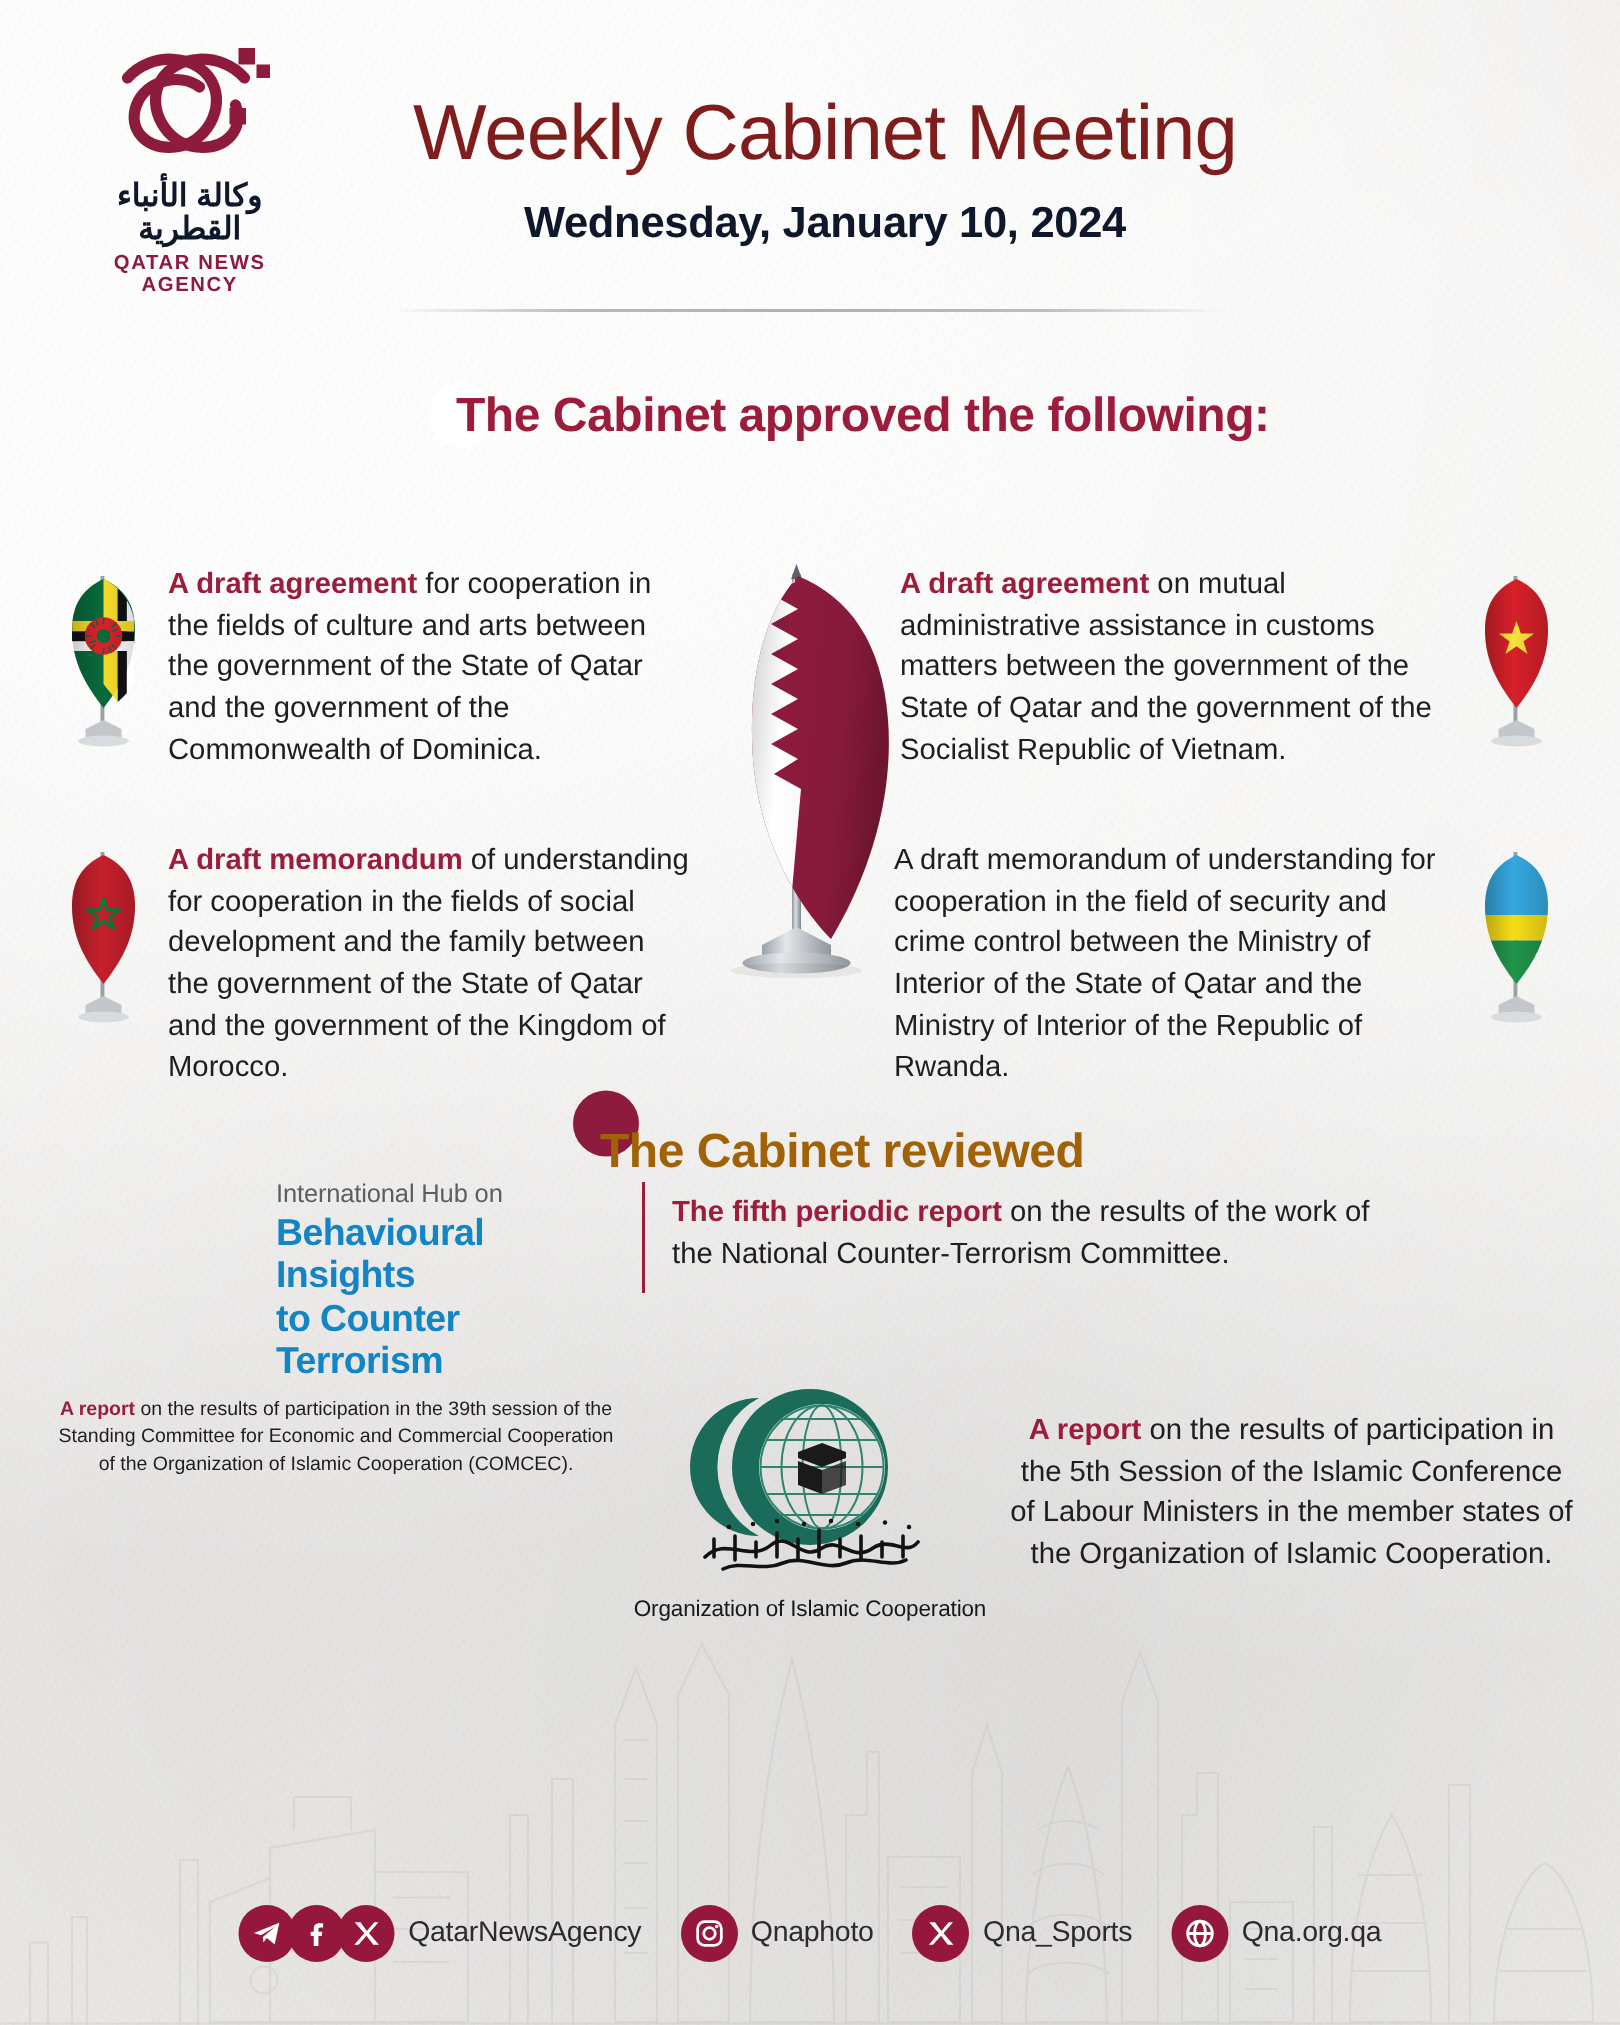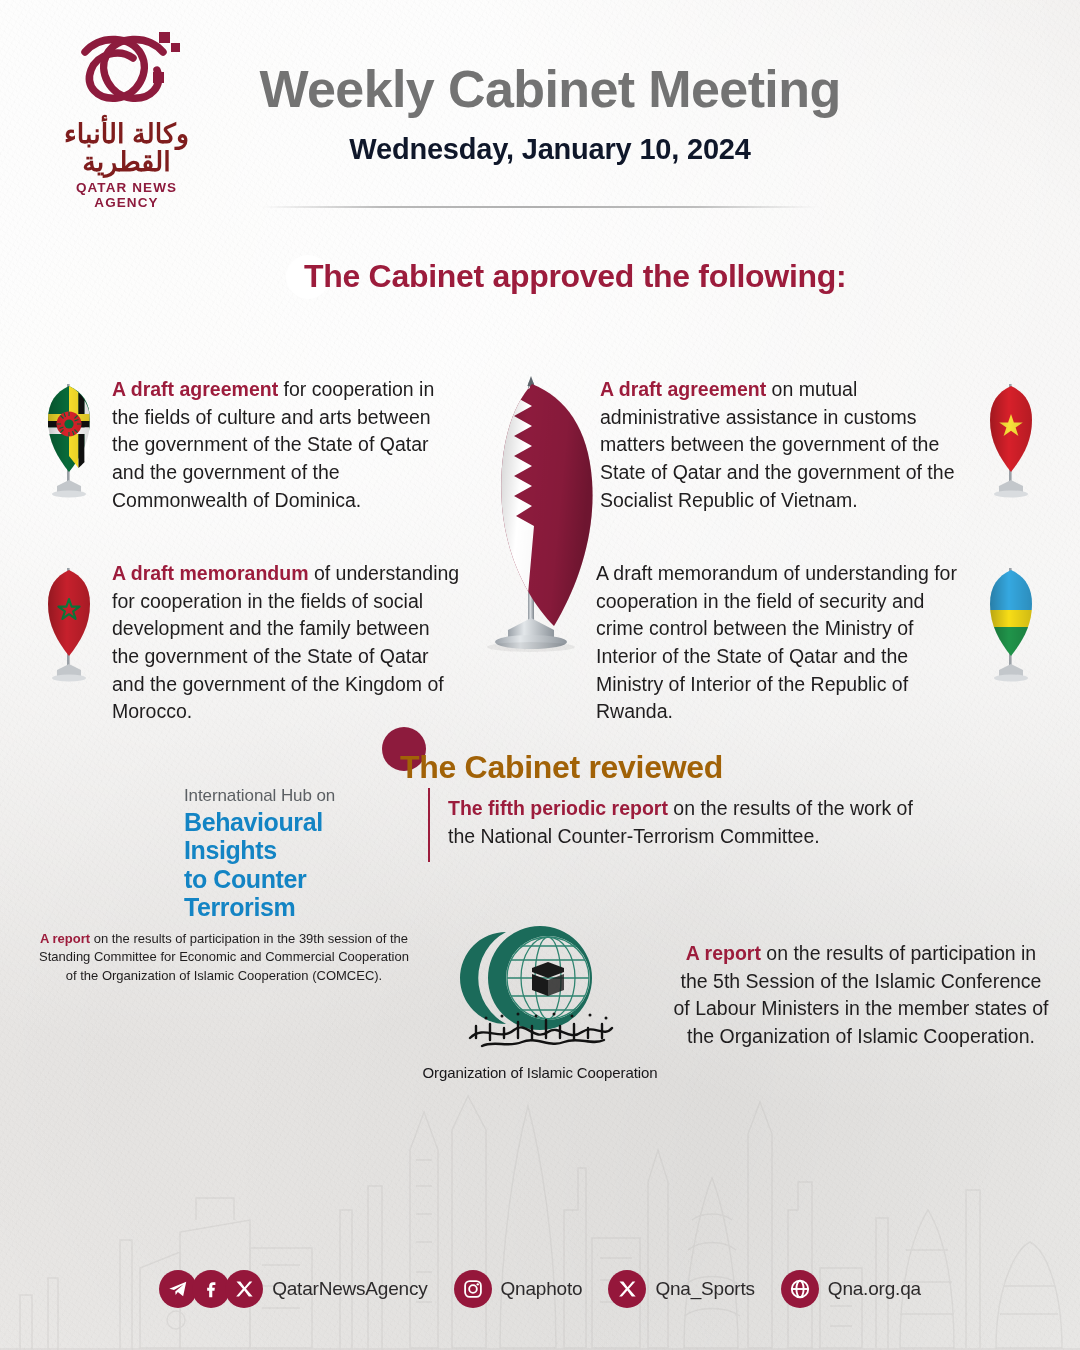--- a/index.html
+++ b/index.html
@@ -53,40 +53,40 @@
 
   
   .logo-wrap {
     position: absolute;
     left: 44px; top: 26px;
     width: 165px;
     text-align: center;
   }
   .logo-mark { width: 120px; height: 92px; margin: 0 auto; display: block; }
   .logo-ar {
-    color: #7f1d1d;
-    font-size: 27px;
+    color: #0f172a;
+    font-size: 21px;
     font-weight: bold;
     line-height: 1.05;
     margin-top: 2px;
     letter-spacing: .2px;
   }
   .logo-en {
     color: #8d1b3d;
     font-size: 13.5px;
     font-weight: bold;
     letter-spacing: 1.1px;
     margin-top: 3px;
   }
 
   .title-block { position: absolute; left: 230px; top: 62px; width: 640px; text-align: center; }
   .main-title {
-    color: #737373;
+    color: #7f1d1d;
     font-size: 52px;
-    font-weight: bold;
+    font-weight: normal;
     letter-spacing: -.6px;
     line-height: 1.06;
   }
   .sub-title {
     color: #0f172a;
     font-size: 29px;
     font-weight: bold;
     margin-top: 16px;
     letter-spacing: -.2px;
   }

